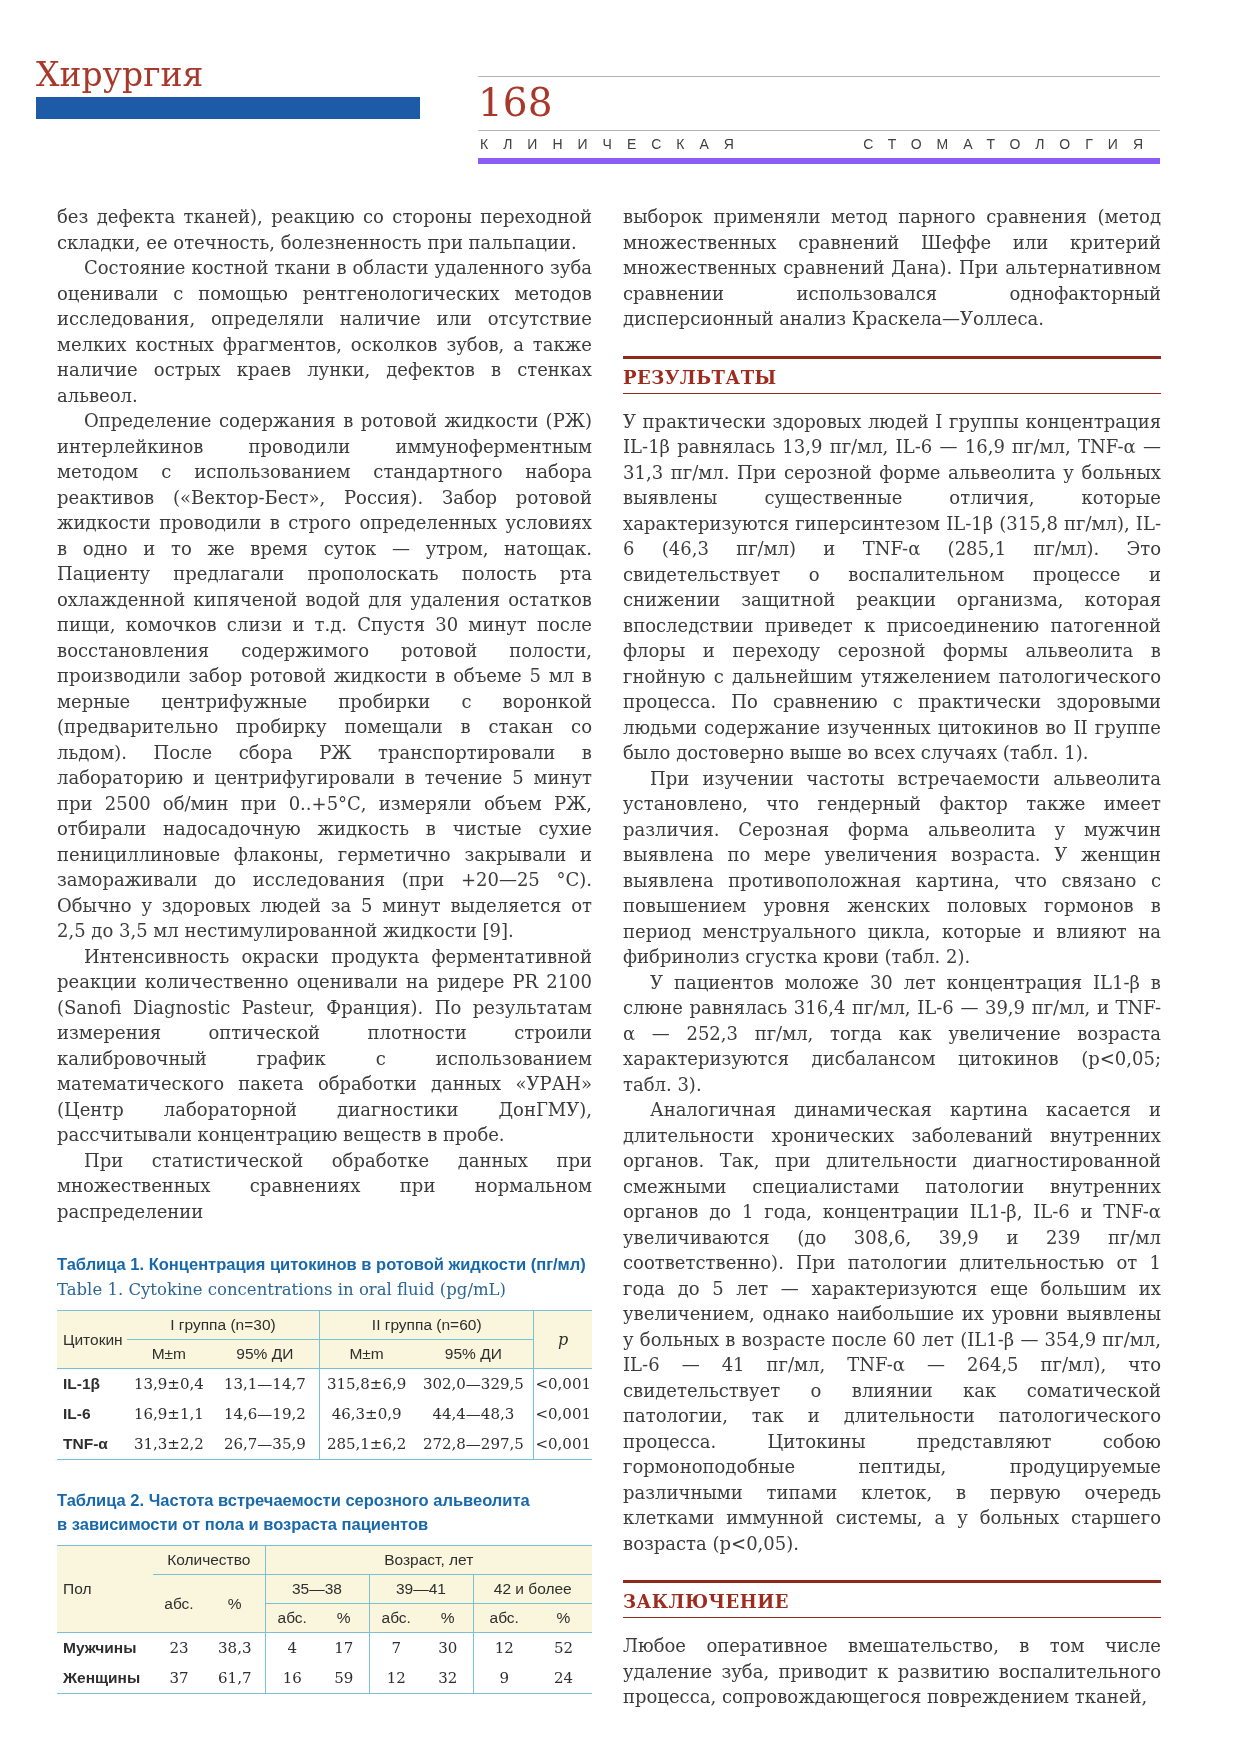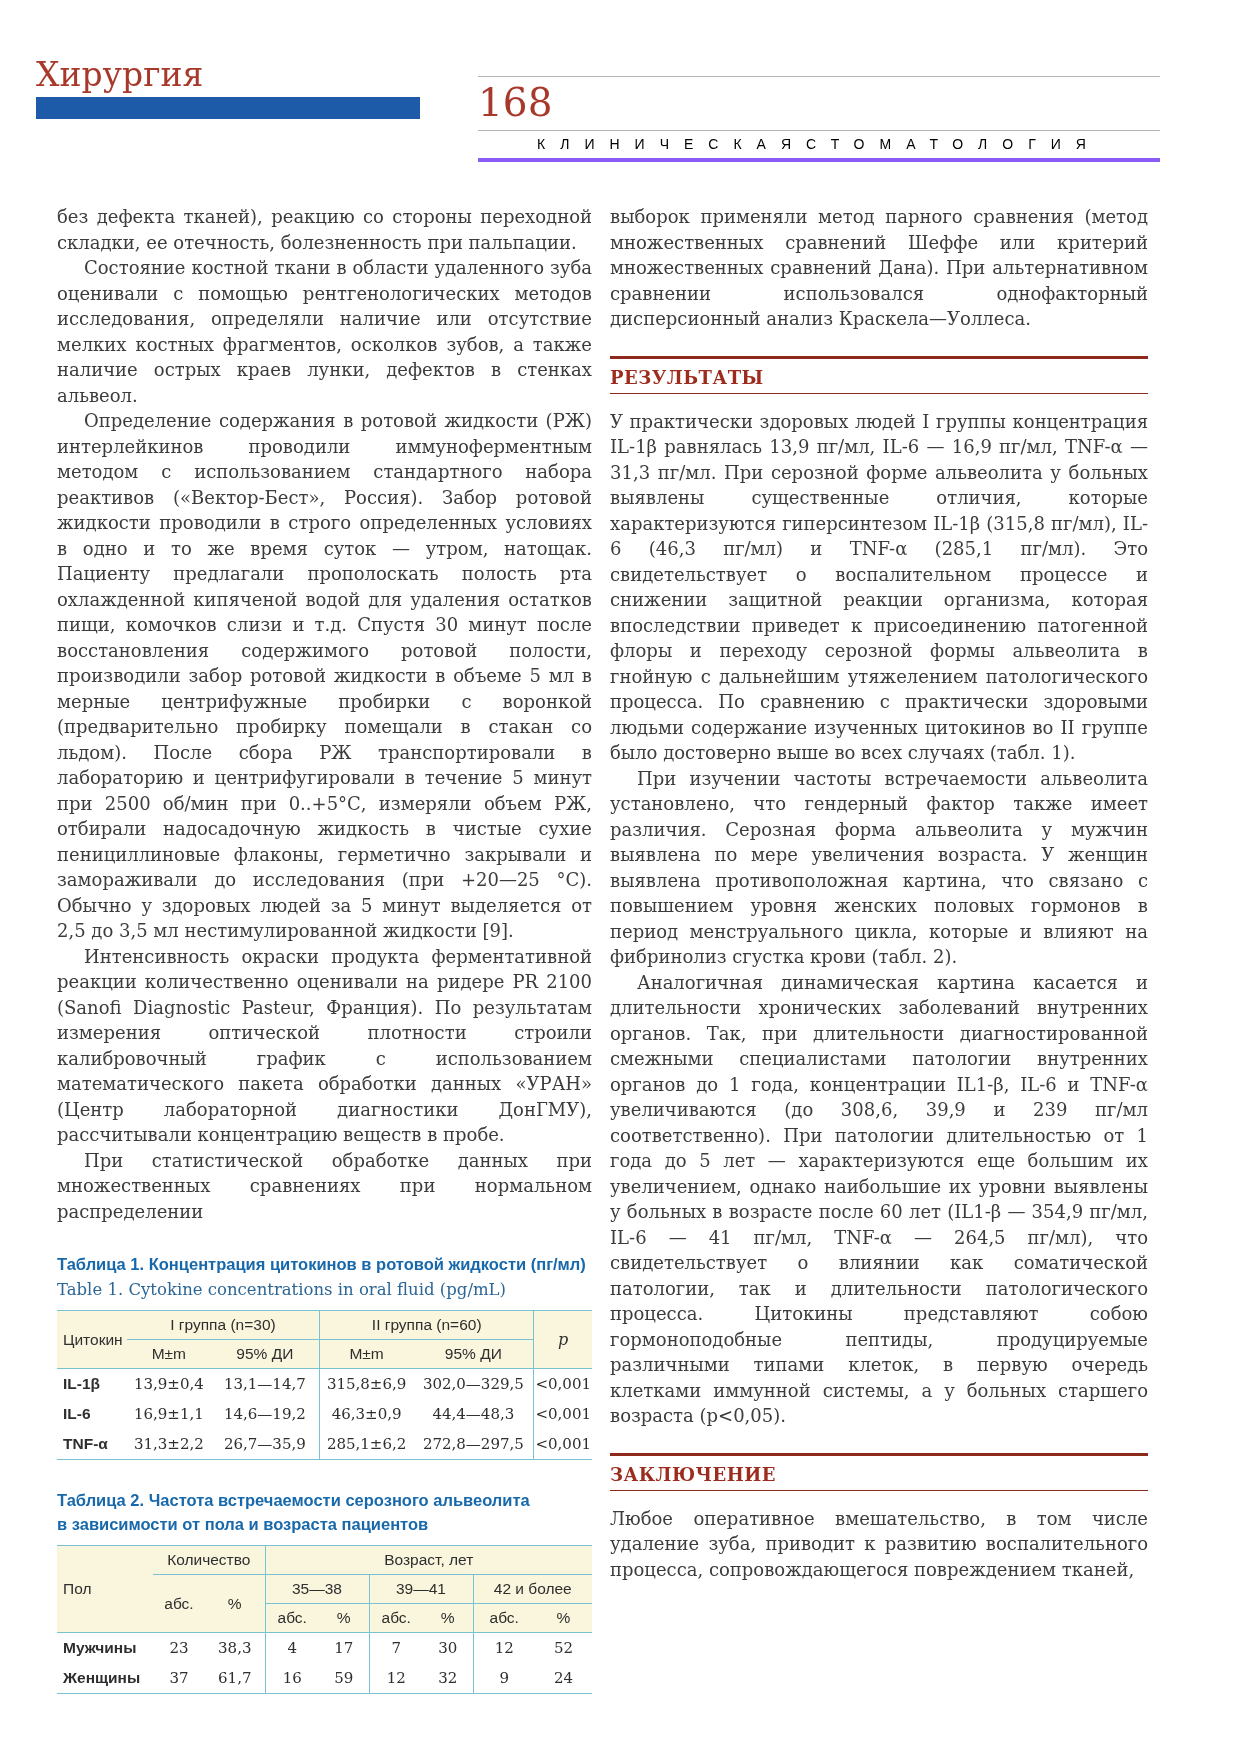--- a/index.html
+++ b/index.html
@@ -11,27 +11,27 @@
   .section-name { position:absolute; left:36px; top:55px; font-size:33px; color:#a8392a; }
   .blue-bar { position:absolute; left:36px; top:97px; width:384px; height:22px; background:#1d5aa8; }
   .header-right { position:absolute; left:478px; top:76px; width:682px; }
   .hr-top { border-top:1px solid #b3b3b3; height:54px; display:flex; justify-content:space-between; }
   .page-num { font-size:39px; color:#a8392a; line-height:1.1; padding-top:5px; }
   .issue-info { padding-top:9px; font-family:"Liberation Sans", sans-serif; white-space:nowrap; }
   .issue-year { font-size:21px; font-weight:bold; color:#17497f; }
   .issue-vol { font-size:21px; font-weight:bold; color:#a8392a; }
   .issue-num { font-size:11px; font-weight:bold; color:#c23b24; vertical-align:8px; }
   .issue-months { font-size:10.5px; font-weight:bold; color:#17497f; vertical-align:6px; letter-spacing:0.3px; }
-  .journal-band { border-top:1px solid #b3b3b3; border-bottom:4px solid #8b5cf6;
-                  padding:5px 2px 6px; display:flex; justify-content:center;
-                  font-family:"Liberation Sans", sans-serif; font-size:14px; color:#000000; }
+  .journal-band { border-top:1px solid #b3b3b3; border-bottom:6px solid #8b5cf6;
+                  padding:5px 2px 6px; display:flex; justify-content:space-between;
+                  font-family:"Liberation Sans", sans-serif; font-size:14px; color:#404040; }
   .journal-band span { letter-spacing:15px; }
 
   
-  .columns { position:absolute; left:57px; top:204px; width:1104px; display:flex; gap:18px; }
+  .columns { position:absolute; left:57px; top:204px; width:1104px; display:flex; gap:31px; }
   .col-left  { width:535px; }
   .col-right { width:538px; }
   .body-p { font-size:18px; line-height:25.5px; text-align:justify; hyphens:auto; }
   .ind { text-indent:27px; }
 
   
   .section-heading { margin:24px 0 15px; border-top:3px solid #8e2a1b; }
   .section-heading span { display:block; padding:8px 0 5px; border-bottom:1.5px solid #8e2a1b;
                           font-weight:bold; font-size:18px; color:#9d2c1e; letter-spacing:0.5px; }
 
@@ -203,20 +203,21 @@
 
     <div class="col-right">
       <p class="body-p">выборок применяли метод парного сравнения (метод множественных сравнений Шеффе или критерий множественных сравнений Дана). При альтернативном сравнении использовался однофакторный дисперсионный анализ Краскела—Уоллеса.</p>
 
       <div class="section-heading">
         <span>РЕЗУЛЬТАТЫ</span>
       </div>
 
       <p class="body-p">У практически здоровых людей I группы концентрация IL-1β равнялась 13,9 пг/мл, IL-6 — 16,9 пг/мл, TNF-α — 31,3 пг/мл. При серозной форме альвеолита у больных выявлены существенные отличия, которые характеризуются гиперсинтезом IL-1β (315,8 пг/мл), IL-6 (46,3 пг/мл) и TNF-α (285,1 пг/мл). Это свидетельствует о воспалительном процессе и снижении защитной реакции организма, которая впоследствии приведет к присоединению патогенной флоры и переходу серозной формы альвеолита в гнойную с дальнейшим утяжелением патологического процесса. По сравнению с практически здоровыми людьми содержание изученных цитокинов во II группе было достоверно выше во всех случаях (табл. 1).</p>
       <p class="body-p ind">При изучении частоты встречаемости альвеолита установлено, что гендерный фактор также имеет различия. Серозная форма альвеолита у мужчин выявлена по мере увеличения возраста. У женщин выявлена противоположная картина, что связано с повышением уровня женских половых гормонов в период менструального цикла, которые и влияют на фибринолиз сгустка крови (табл. 2).</p>
+      <p class="body-p ind">У пациентов моложе 30 лет концентрация IL1-β в слюне равнялась 316,4 пг/мл, IL-6 — 39,9 пг/мл, и TNF-α — 252,3 пг/мл, тогда как увеличение возраста характеризуются дисбалансом цитокинов (p&lt;0,05; табл. 3).</p>
       <p class="body-p ind">Аналогичная динамическая картина касается и длительности хронических заболеваний внутренних органов. Так, при длительности диагностированной смежными специалистами патологии внутренних органов до 1 года, концентрации IL1-β, IL-6 и TNF-α увеличиваются (до 308,6, 39,9 и 239 пг/мл соответственно). При патологии длительностью от 1 года до 5 лет — характеризуются еще большим их увеличением, однако наибольшие их уровни выявлены у больных в возрасте после 60 лет (IL1-β — 354,9 пг/мл, IL-6 — 41 пг/мл, TNF-α — 264,5 пг/мл), что свидетельствует о влиянии как соматической патологии, так и длительности патологического процесса. Цитокины представляют собою гормоноподобные пептиды, продуцируемые различными типами клеток, в первую очередь клетками иммунной системы, а у больных старшего возраста (p&lt;0,05).</p>
 
       <div class="section-heading">
         <span>ЗАКЛЮЧЕНИЕ</span>
       </div>
 
       <p class="body-p">Любое оперативное вмешательство, в том числе удаление зуба, приводит к развитию воспалительного процесса, сопровождающегося повреждением тканей,</p>
     </div>
 
   </div>

